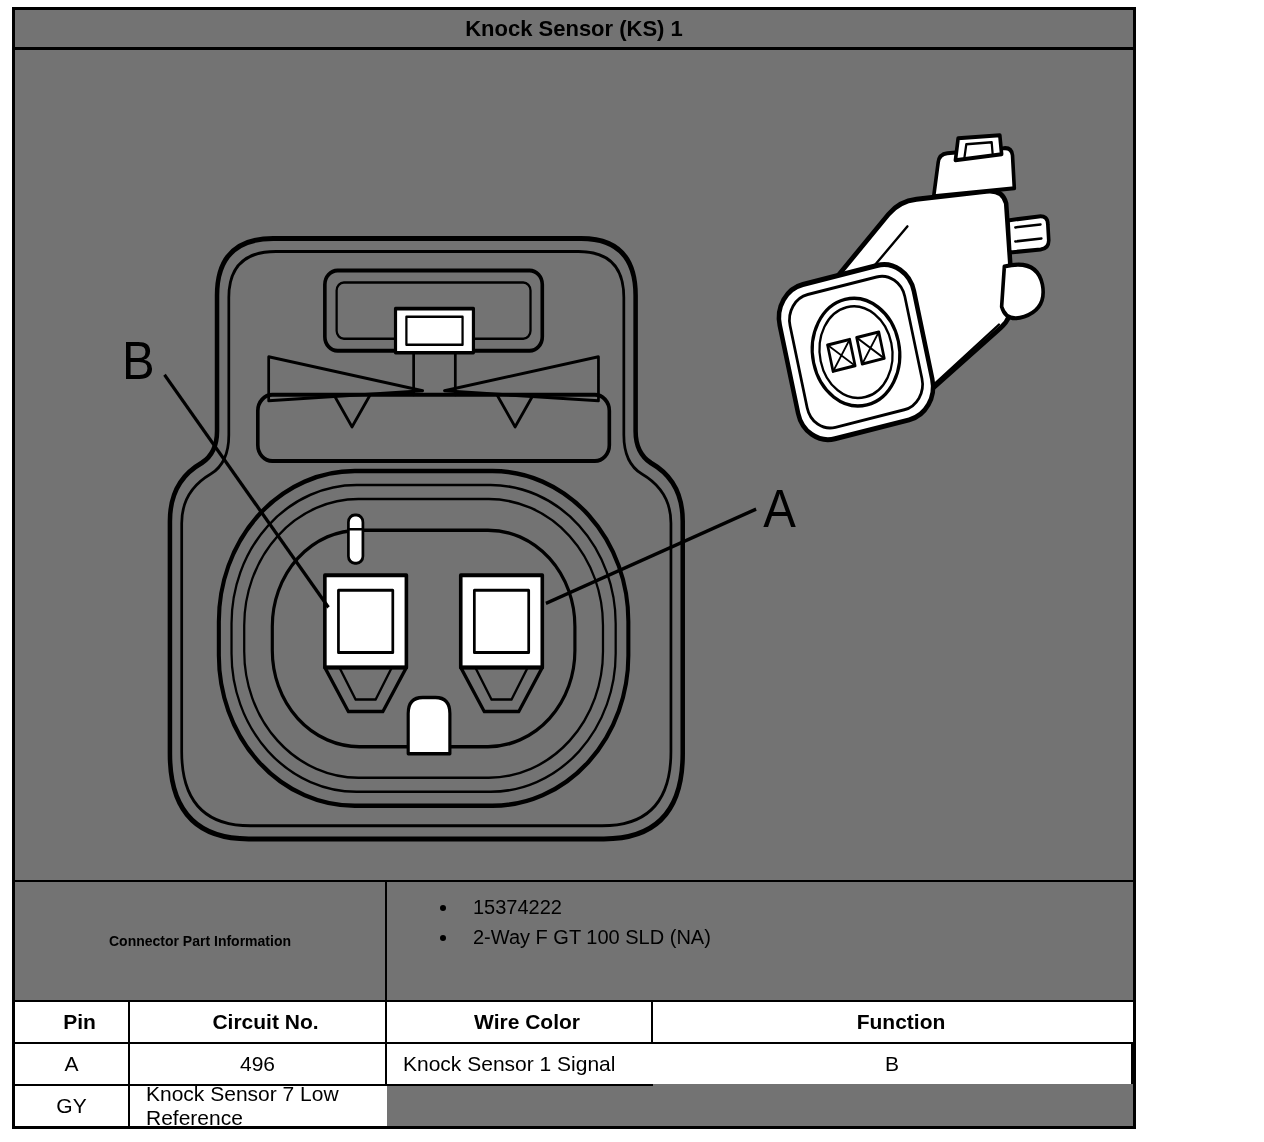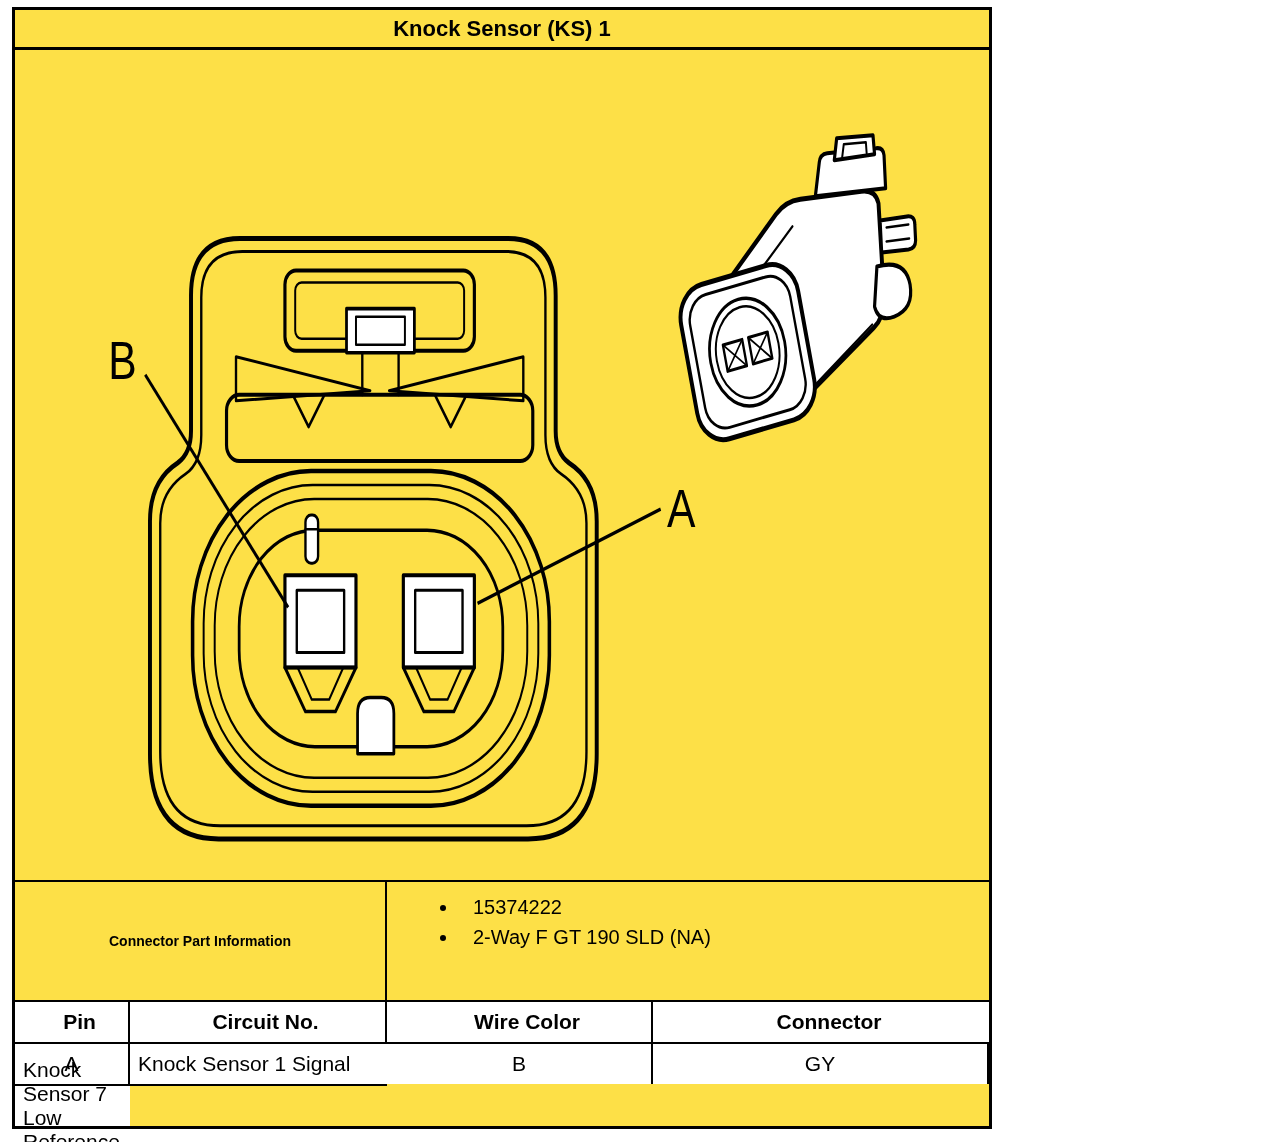--- a/index.html
+++ b/index.html
@@ -8,27 +8,27 @@
     background: #ffffff;
     width: 1264px;
     height: 1142px;
     font-family: "Liberation Sans", sans-serif;
     color: #000;
   }
   .sheet {
     position: absolute;
     left: 12px;
     top: 7px;
-    width: 980px;
+    width: 1124px;
     height: 1122px;
     border: 3px solid #000;
     box-sizing: border-box;
     display: flex;
     flex-direction: column;
-    background: #fde047;
+    background: #737373;
   }
   .title-row {
     height: 37px;
     border-bottom: 3px solid #000;
     display: flex;
     align-items: center;
     justify-content: center;
     font-weight: bold;
     font-size: 22px;
     flex: 0 0 auto;
@@ -90,21 +90,21 @@
     display: flex;
     align-items: center;
     justify-content: center;
     font-size: 21px;
     background: #fff;
   }
   .cell.header { font-weight: bold; padding-left: 16px; }
   .cell.last-col { border-right: none; }
   .cell.func {
     justify-content: flex-start;
-    padding-left: 8px;
+    padding-left: 16px;
   }
   .cell.bottom-row {
     border-bottom: none;
     height: 40px;
   }
 </style>
 </head>
 <body>
 
 <div class="sheet">
@@ -200,32 +200,33 @@
         </g>
       </g>
     </svg>
   </div>
 
   <div class="part-row">
     <div class="part-label">Connector Part Information</div>
     <div class="part-list">
       <ul>
         <li>15374222</li>
-        <li>2-Way F GT 190 SLD (NA)</li>
+        <li>2-Way F GT 100 SLD (NA)</li>
       </ul>
     </div>
   </div>
 
   <div class="pin-grid">
     <div class="cell header">Pin</div>
     <div class="cell header">Circuit No.</div>
     <div class="cell header">Wire Color</div>
-    <div class="cell header last-col">Connector</div>
+    <div class="cell header last-col">Function</div>
 
     <div class="cell">A</div>
+    <div class="cell">496</div>
     <div class="cell func last-col">Knock Sensor 1 Signal</div>
 
     <div class="cell bottom-row">B</div>
     <div class="cell bottom-row">GY</div>
     <div class="cell func last-col bottom-row">Knock Sensor 7 Low Reference</div>
   </div>
 
 </div>
 
 </body></html>

